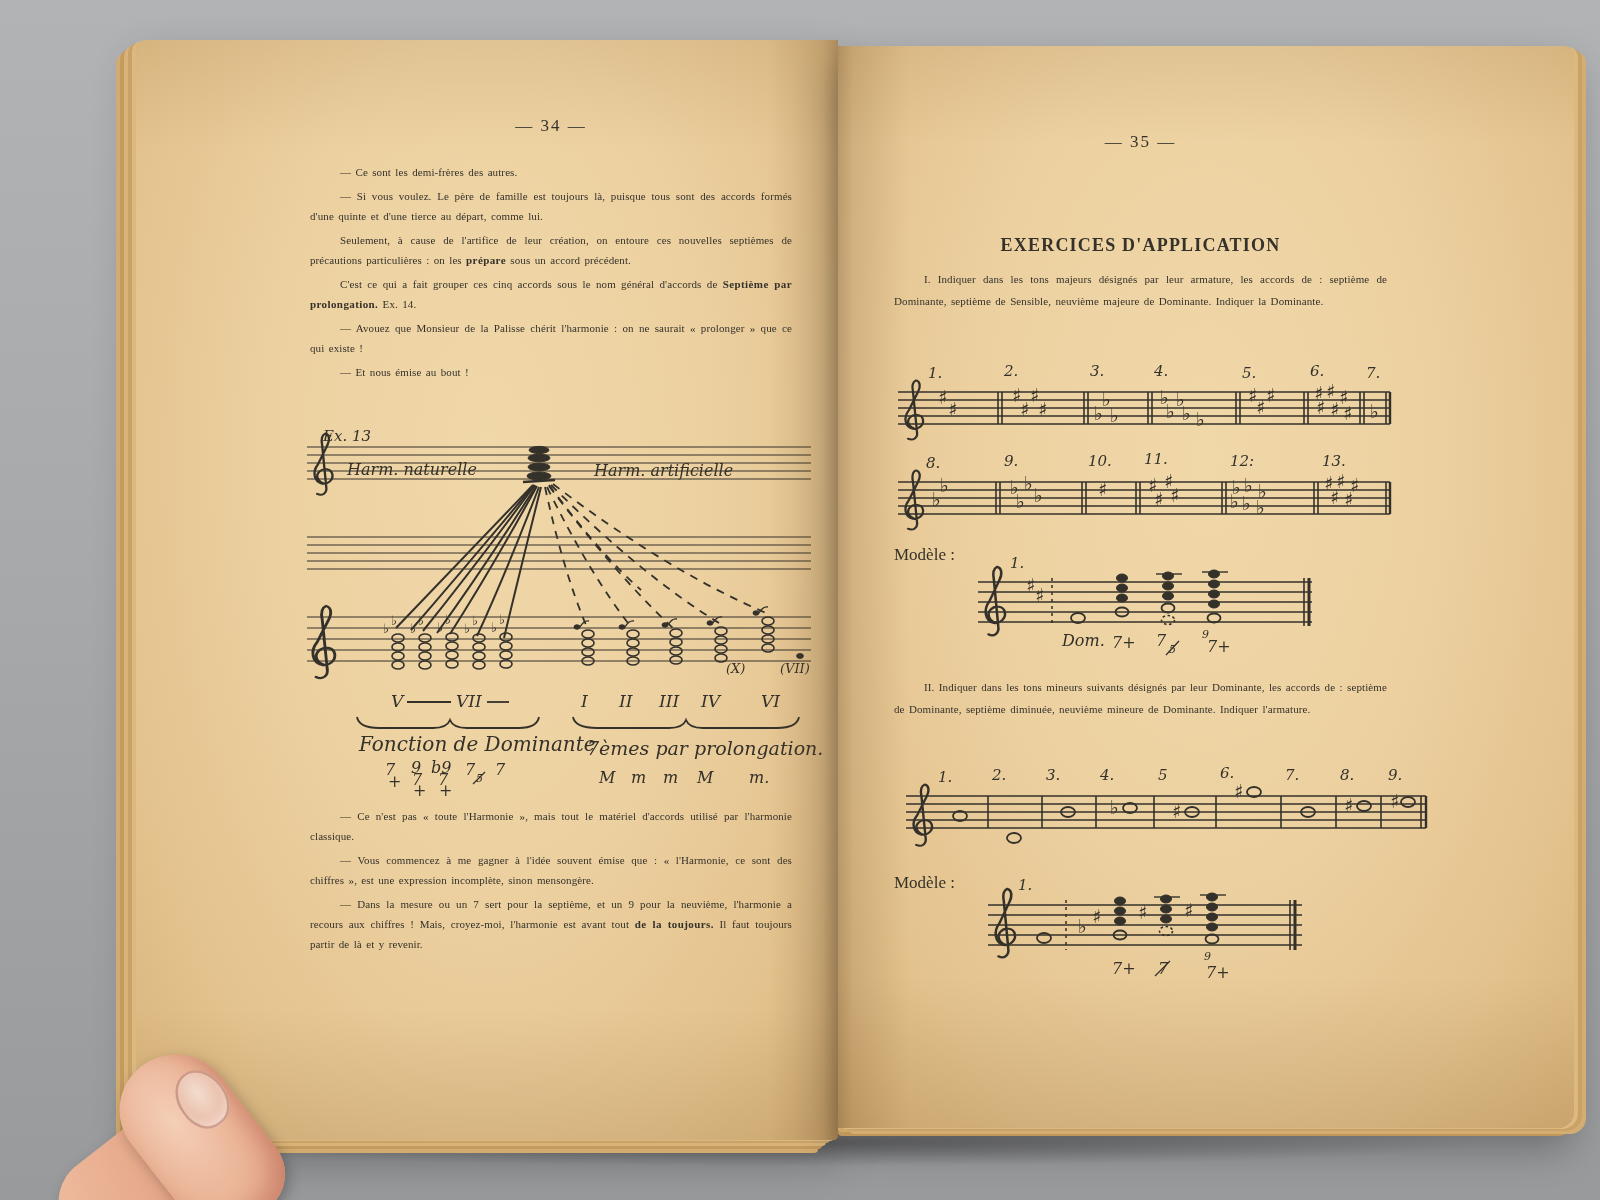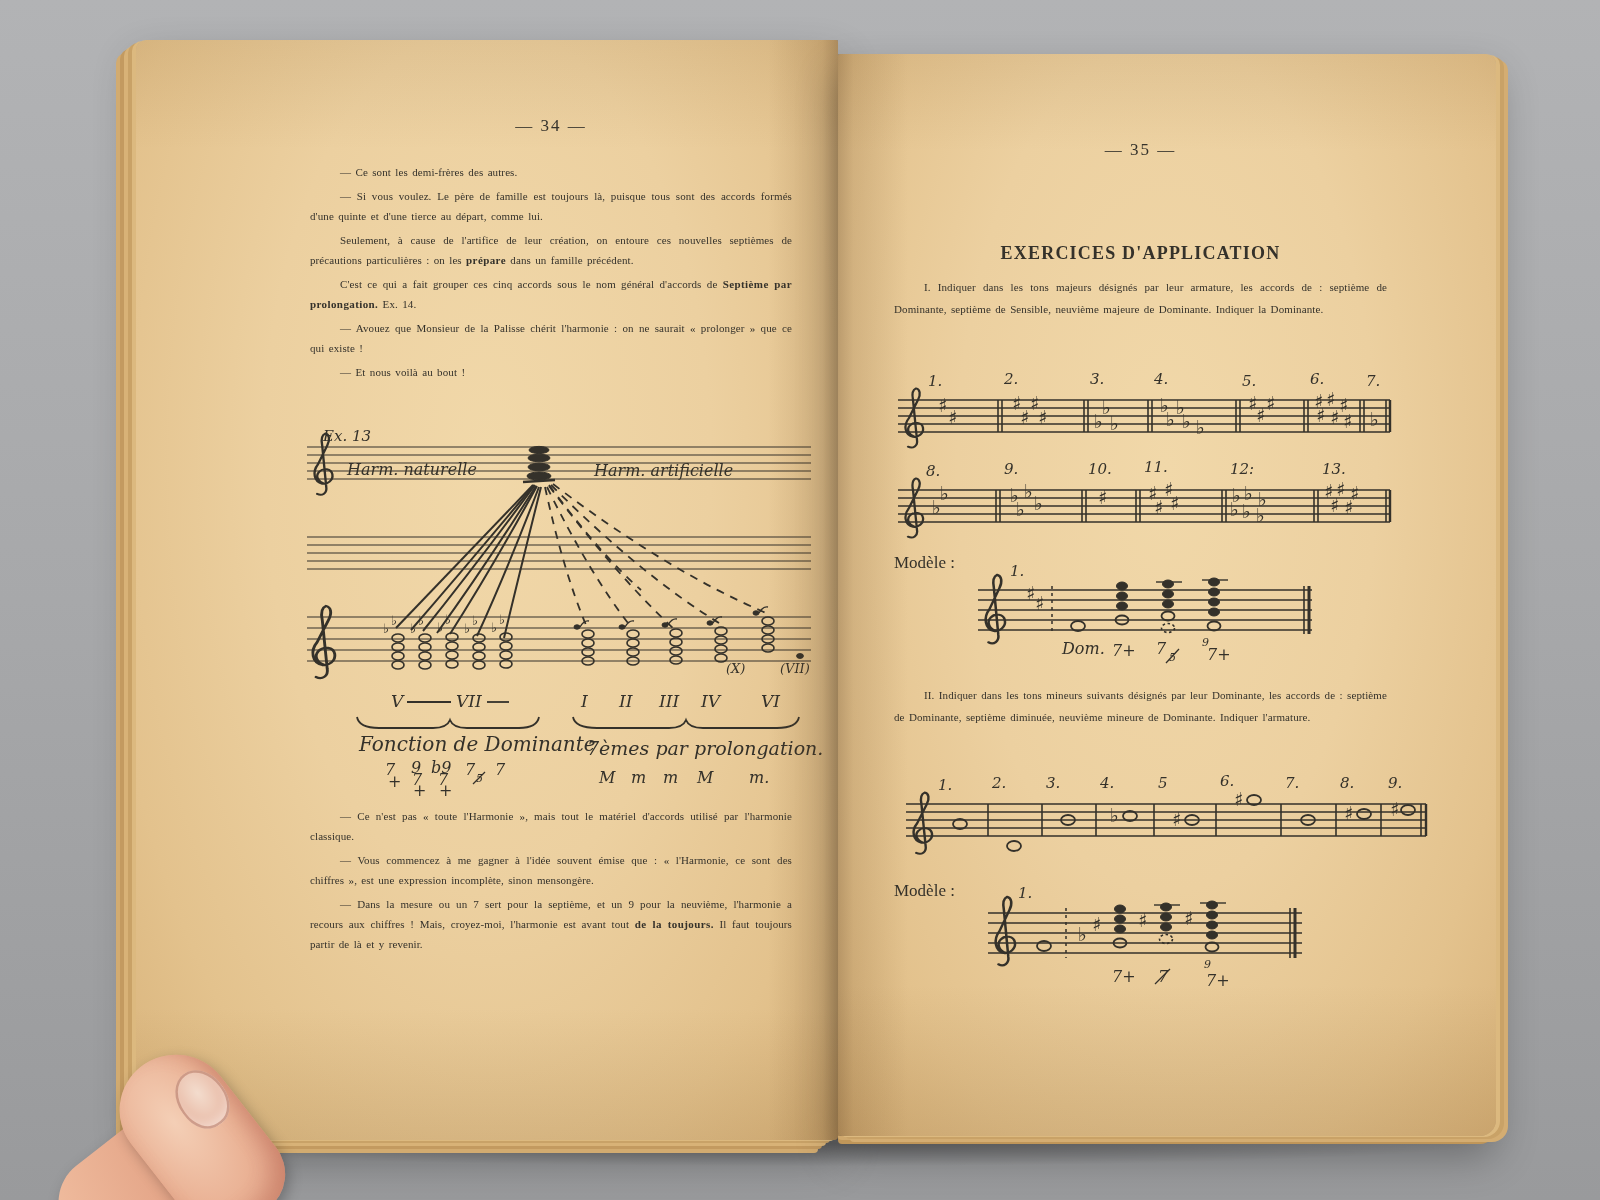--- a/index.html
+++ b/index.html
@@ -7,21 +7,21 @@
        background:linear-gradient(180deg,#b2b3b5 0%,#a7a8aa 50%,#999a9c 100%);
        font-family:"Liberation Serif", serif;color:#35322b;}
   .scene{position:absolute;inset:0;}
   .book{position:absolute;left:100px;top:36px;width:1396px;height:1106px;}
   .book-shadow{position:absolute;left:130px;top:1120px;width:1340px;height:46px;
        background:radial-gradient(ellipse at 50% 50%, rgba(0,0,0,.32), rgba(0,0,0,0) 72%);}
   .page{position:absolute;background:radial-gradient(ellipse at 50% 38%, #f1d8a9 0%, #ecd0a0 45%, #e3c28d 78%, #d9b47c 100%);}
   .page.left{left:36px;top:4px;width:702px;height:1100px;border-radius:10px 2px 4px 18px;
        box-shadow:-4px 1px 0 #dcb97f,-8px 3px 0 #c9a267,-12px 6px 0 #d8b277,-16px 9px 0 #c39a60,-20px 13px 0 #d2ab70,
                   0 20px 42px rgba(0,0,0,.30);}
-  .page.right{left:738px;top:18px;width:658px;height:1082px;border-radius:2px 10px 16px 4px;
+  .page.right{left:738px;top:10px;width:736px;height:1082px;border-radius:2px 10px 16px 4px;
        box-shadow:4px 1px 0 #dcb97f,8px 3px 0 #c9a267,12px 6px 0 #d4ad72,0 4px 0 #cfa86d,0 8px 0 #c09659,
                   0 20px 42px rgba(0,0,0,.30);}
   .page.left::after{content:"";position:absolute;top:0;right:0;width:70px;height:100%;
        background:linear-gradient(90deg, rgba(120,85,40,0) 0%, rgba(110,75,35,.18) 78%, rgba(80,50,20,.30) 100%);}
   .page.right::after{content:"";position:absolute;top:0;left:0;width:70px;height:100%;
        background:linear-gradient(270deg, rgba(120,85,40,0) 0%, rgba(110,75,35,.16) 78%, rgba(80,50,20,.28) 100%);}
   .page.left::before{content:"";position:absolute;inset:0;border-radius:inherit;
        background:linear-gradient(180deg, rgba(120,80,30,.10), rgba(0,0,0,0) 10%, rgba(0,0,0,0) 88%, rgba(120,80,30,.14));pointer-events:none;}
   .page.right::before{content:"";position:absolute;inset:0;border-radius:inherit;
        background:linear-gradient(180deg, rgba(120,80,30,.10), rgba(0,0,0,0) 9%, rgba(0,0,0,0) 86%, rgba(120,80,30,.16));pointer-events:none;}
@@ -59,24 +59,24 @@
 <div class="scene">
   <div class="book-shadow"></div>
   <div class="book">
 
     <div class="page left">
       <div class="pageno" style="left:174px;top:76px">— 34 —</div>
 
       <div class="textcol" style="left:174px;top:122px">
         <p>— Ce sont les demi-frères des autres.</p>
         <p>— Si vous voulez. Le père de famille est toujours là, puisque tous sont des accords formés d'une quinte et d'une tierce au départ, comme lui.</p>
-        <p><span>Seulement, à cause de l'artifice de leur création, on entoure ces nouvelles septièmes de précautions particulières : on les </span><b>prépare</b><span> dans un famille précédent.</span></p>
+        <p><span>Seulement, à cause de l'artifice de leur création, on entoure ces nouvelles septièmes de précautions particulières : on les </span><b>prépare</b><span> sous un accord précédent.</span></p>
         <p><span>C'est ce qui a fait grouper ces cinq accords sous le nom général d'accords de </span><b>Septième par prolongation.</b><span> Ex. 14.</span></p>
         <p>— Avouez que Monsieur de la Palisse chérit l'harmonie : on ne saurait « prolonger » que ce qui existe !</p>
-        <p>— Et nous voilà au bout !</p>
+        <p>— Et nous émise au bout !</p>
       </div>
 
       <svg style="left:165px;top:385px" width="515" height="378" viewBox="0 0 515 378">
         <defs>
           <path id="gclef" d="M11,62 C5,60 2,53 6,48 C10,43 18,44 19,51 C20,58 14,63 9,62 C1,60 -1,48 5,39 L14,17 C17,10 16,4 12,3 C8,5 8,11 9,17 L13,66 C14,73 9,77 4,74" fill="none" stroke="#34312a" stroke-width="2.3" stroke-linecap="round"></path>
         </defs>
 
         <text class="hand" x="22" y="16" font-size="15">Ex. 13</text>
 
         <g class="ink" stroke-width="1.2">

